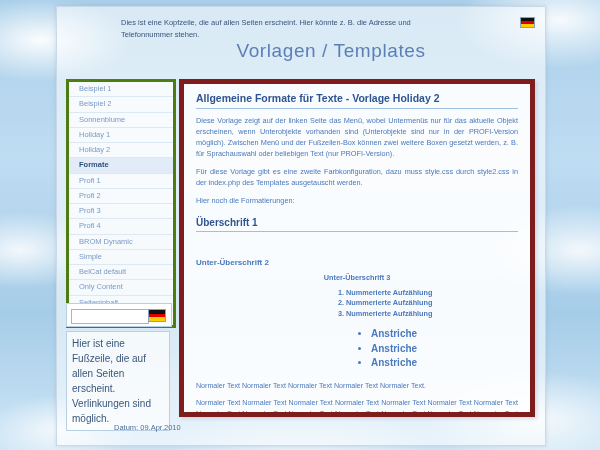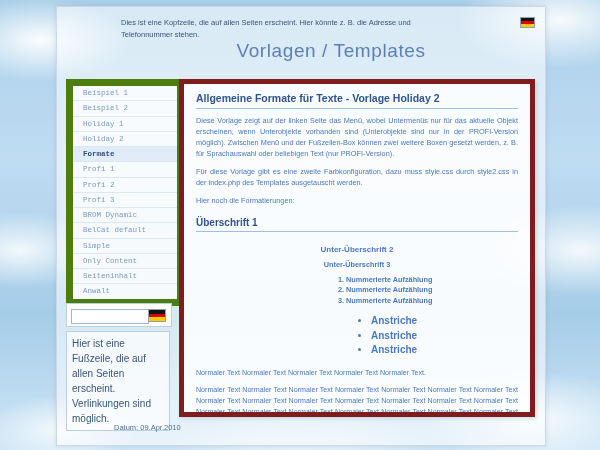--- a/index.html
+++ b/index.html
@@ -59,22 +59,21 @@
     font-size: 19px;
     color: #5c7fb5;
     letter-spacing: 0.6px;
   }
   
   .nav {
     position: absolute;
     left: 9px; top: 72px;
     width: 104px;
     background: rgba(255,255,255,0.75);
-    border: 7px solid #4d7c0f;
-    font-family: Liberation Mono, monospace;
+    border: 3px solid #4d7c0f;
   }
   .nav-item {
     font-size: 7.5px;
     color: #7a9ac4;
     padding: 3px 8px 3px 10px;
     border-bottom: 1px solid #dce8f3;
     line-height: 1.1;
   }
   .nav-item.active {
     color: #2f4f7f;
@@ -155,22 +154,22 @@
     font-weight: bold;
     color: #2f5490;
     border-bottom: 1px solid #9fc0e0;
     padding-bottom: 3px;
     margin: 10px 0 8px 0;
   }
   .h2 {
     font-size: 8px;
     font-weight: bold;
     color: #4a79bd;
-    text-align: center;
-    margin: 13px 0 6px 0;
+    text-align: left;
+    margin: 26px 0 6px 0;
   }
   .h3 {
     font-size: 7.3px;
     font-weight: bold;
     color: #4a79bd;
     text-align: center;
     margin: 6px 0 6px 0;
   }
   ol.num {
     margin: 4px 0 8px 0;
@@ -203,29 +202,31 @@
 <div class="page">
 
   <div class="header-note">Dies ist eine Kopfzeile, die auf allen Seiten erscheint. Hier könnte z. B. die Adresse und Telefonnummer stehen.</div>
   <div class="flag-top"></div>
 
   <div class="title">Vorlagen / Templates</div>
 
   <div class="nav">
     <div class="nav-item">Beispiel 1</div>
     <div class="nav-item">Beispiel 2</div>
+    <div class="nav-item">Sonnenblume</div>
     <div class="nav-item">Holiday 1</div>
     <div class="nav-item">Holiday 2</div>
     <div class="nav-item active">Formate</div>
     <div class="nav-item">Profi 1</div>
     <div class="nav-item">Profi 2</div>
     <div class="nav-item">Profi 3</div>
+    <div class="nav-item">Profi 4</div>
     <div class="nav-item">BROM Dynamic</div>
+    <div class="nav-item">Simple</div>
     <div class="nav-item">BelCat default</div>
-    <div class="nav-item">Simple</div>
     <div class="nav-item">Only Content</div>
     <div class="nav-item">Seiteninhalt</div>
     <div class="nav-item">Anwalt</div>
   </div>
 
   <div class="search-box">
     <input class="search-input" type="text" placeholder="" style="">
     <div class="flag-side"></div>
   </div>
 

